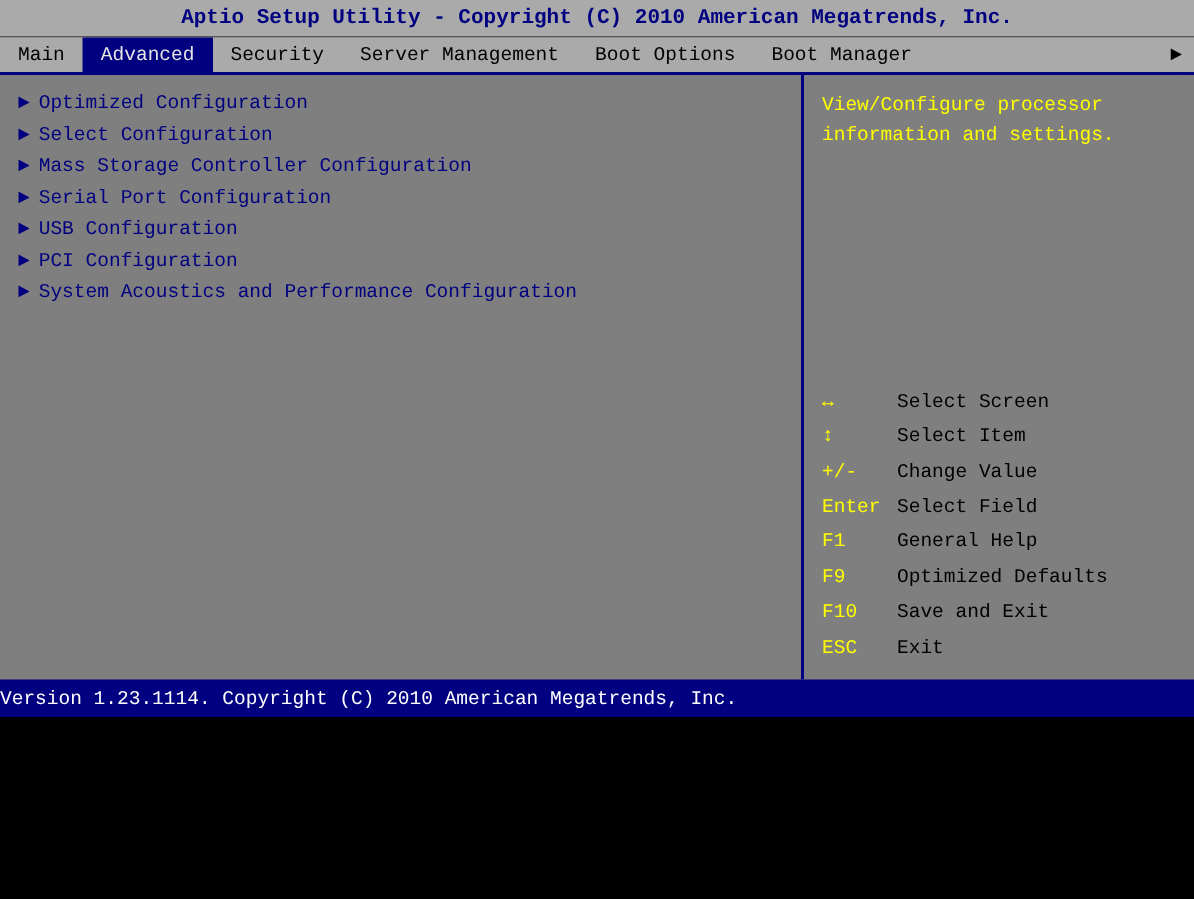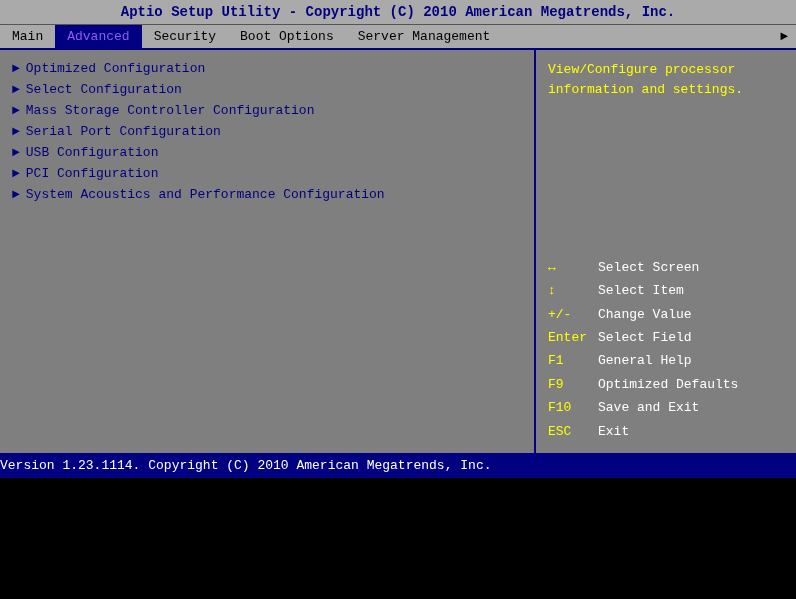--- a/index.html
+++ b/index.html
@@ -49,21 +49,21 @@
     .nav-tab {
       padding: 4px 12px;
       cursor: pointer;
       color: #000;
       font-size: 13px;
       font-family: 'Courier New', Courier, monospace;
     }
 
     .nav-tab.active {
       background: #000080;
-      color: #8b5cf6;
+      color: #e5e5e5;
     }
 
     
     #nav-arrow {
       margin-left: auto;
       padding: 4px 8px;
       color: #000;
       font-size: 13px;
     }
 
@@ -130,21 +130,21 @@
       display: flex;
       flex-direction: row;
     }
 
     .key-name {
       width: 50px;
       color: #ffff00;
     }
 
     .key-desc {
-      color: #ffffff;
+      color: #000000;
     }
 
     
     #footer {
       background: #000080;
       color: #ffffff;
       padding: 5px 0;
       font-size: 13px;
       font-family: 'Courier New', Courier, monospace;
     }
@@ -156,22 +156,23 @@
 
   <div id="title-bar">
     <span>Aptio Setup Utility - Copyright (C) 2010 American Megatrends, Inc.</span>
   </div>
 
   <div id="nav-bar">
 
     <div class="nav-tab">Main</div>
       <div class="nav-tab active">Advanced</div>
       <div class="nav-tab">Security</div>
+      <div class="nav-tab">Server Management</div>
       <div class="nav-tab">Boot Options</div>
-      <div class="nav-tab">Server Management</div>
+      <div class="nav-tab">Boot Manager</div>
       <span id="nav-arrow">►</span>
   </div>
 
   <div id="main-content">
 
     <div id="left-panel">
 
     <div class="menu-item">
           <span class="arrow">►</span>
           <span>Optimized Configuration</span>

